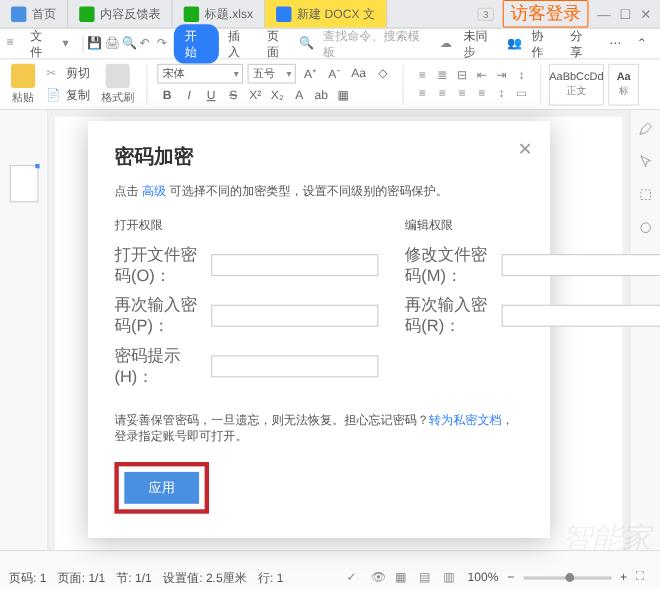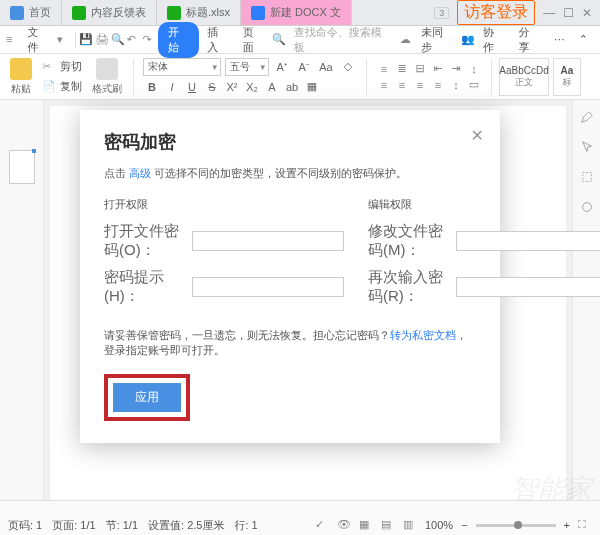--- a/index.html
+++ b/index.html
@@ -1,19 +1,19 @@
 <!DOCTYPE html>
 <html><head>
 <meta charset="utf-8">
 <style>
 *{box-sizing:border-box;margin:0;padding:0;font-family:"Microsoft YaHei",Arial,sans-serif;font-size:11px;color:#555}
 body{background:#fff;width:600px;height:535px;overflow:hidden;position:relative}
 .tabs{height:26px;background:#e8eaed;display:flex;align-items:stretch;border-bottom:1px solid #d0d0d0}
 .tab{display:flex;align-items:center;padding:0 10px;border-right:1px solid #d0d0d0;gap:5px;cursor:pointer}
-.tab.active{background:#f9a8d4}
+.tab.active{background:#fde047}
 .tab-ic{width:14px;height:14px;display:inline-block;border-radius:2px}
 .ic-home{background:#4a90e2}
 .ic-green{background:#1aad19}
 .ic-blue{background:#2d7ff9}
 .tab-txt{color:#666}
 .tabs-right{margin-left:auto;display:flex;align-items:center;gap:8px;padding:0 8px}
 .badge{border:1px solid #d0d0d0;color:#888;padding:0 4px;font-size:9px;border-radius:2px}
 .guest{border:1px solid #f60;color:#f60;padding:1px 6px;font-size:16px;border-radius:2px}
 .winbtn{color:#888;cursor:pointer;font-size:12px}
 .menubar{height:28px;display:flex;align-items:center;gap:2px;padding:0 6px;border-bottom:1px solid #e0e0e0}
@@ -241,20 +241,24 @@
     <span>点击 </span><a href="#">高级</a><span> 可选择不同的加密类型，设置不同级别的密码保护。</span>
   </p>
   <div class="perms">
     <div class="perm-col">
       <div class="perm-title">打开权限</div>
       <div class="fld">
           <label>打开文件密码(O)：</label>
           <input type="password" style="">
         </div>
       <div class="fld">
+          <label>再次输入密码(P)：</label>
+          <input type="password" style="">
+        </div>
+      <div class="fld">
           <label>密码提示(H)：</label>
           <input type="text" style="">
         </div>
     </div>
     <div class="perm-col">
       <div class="perm-title">编辑权限</div>
       <div class="fld">
           <label>修改文件密码(M)：</label>
           <input type="password" style="">
         </div>

